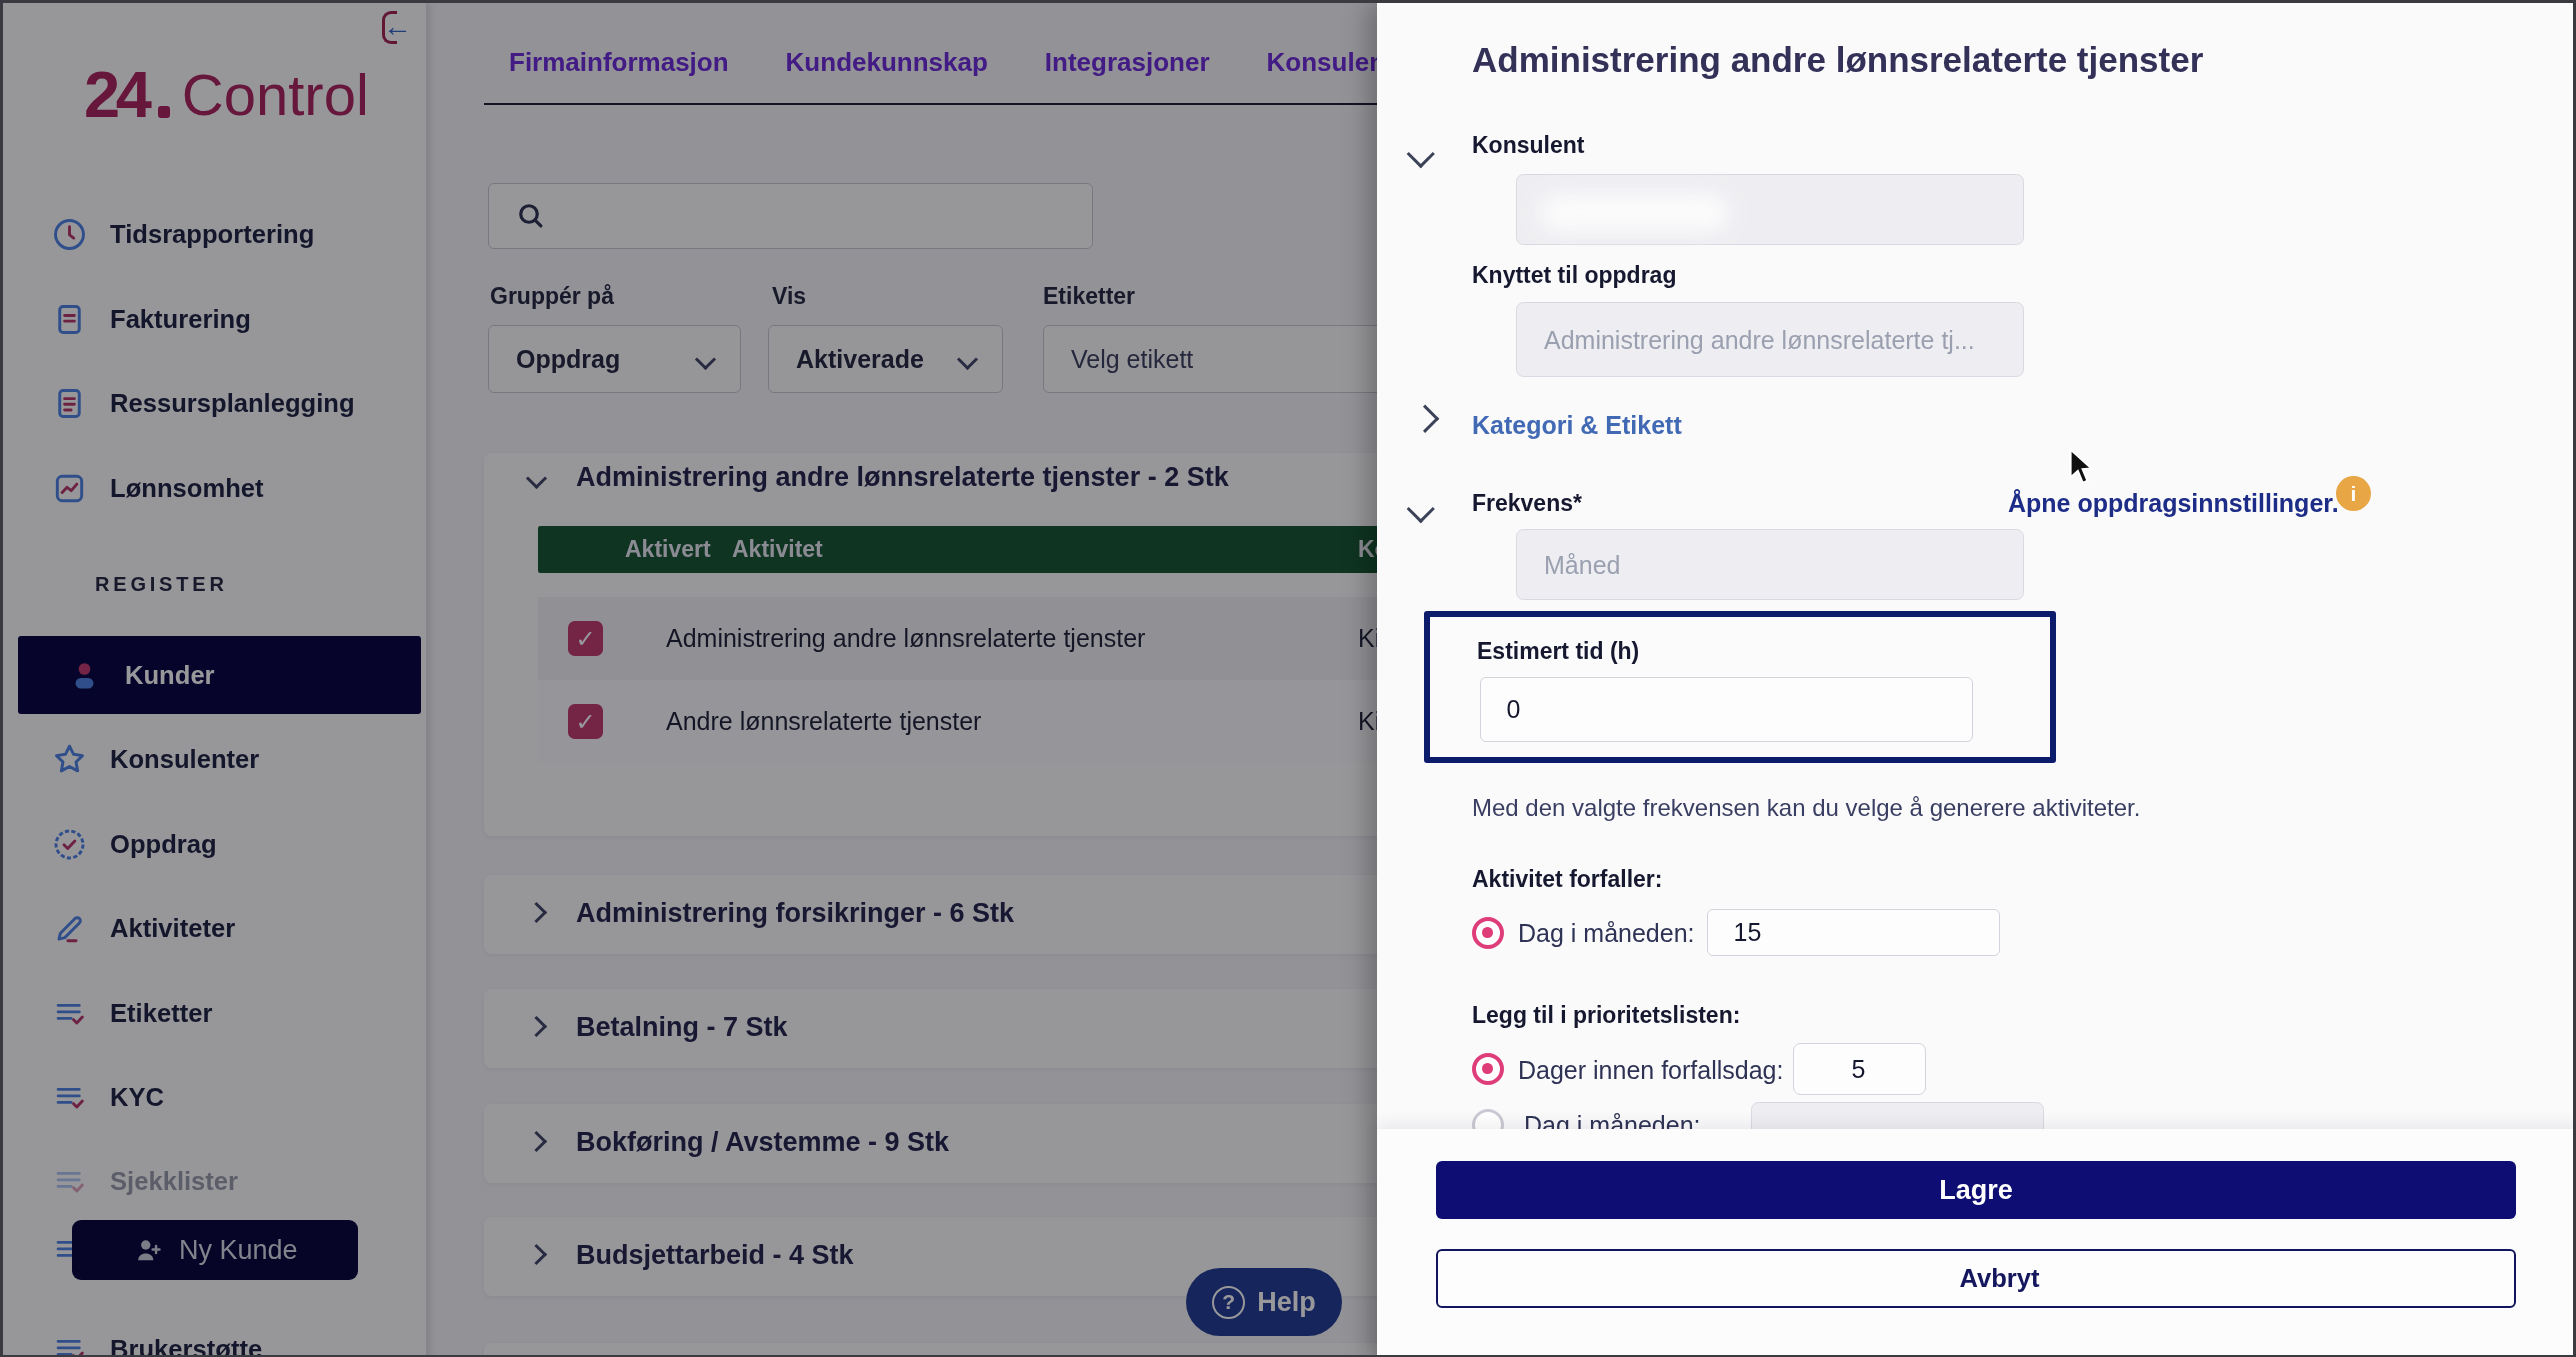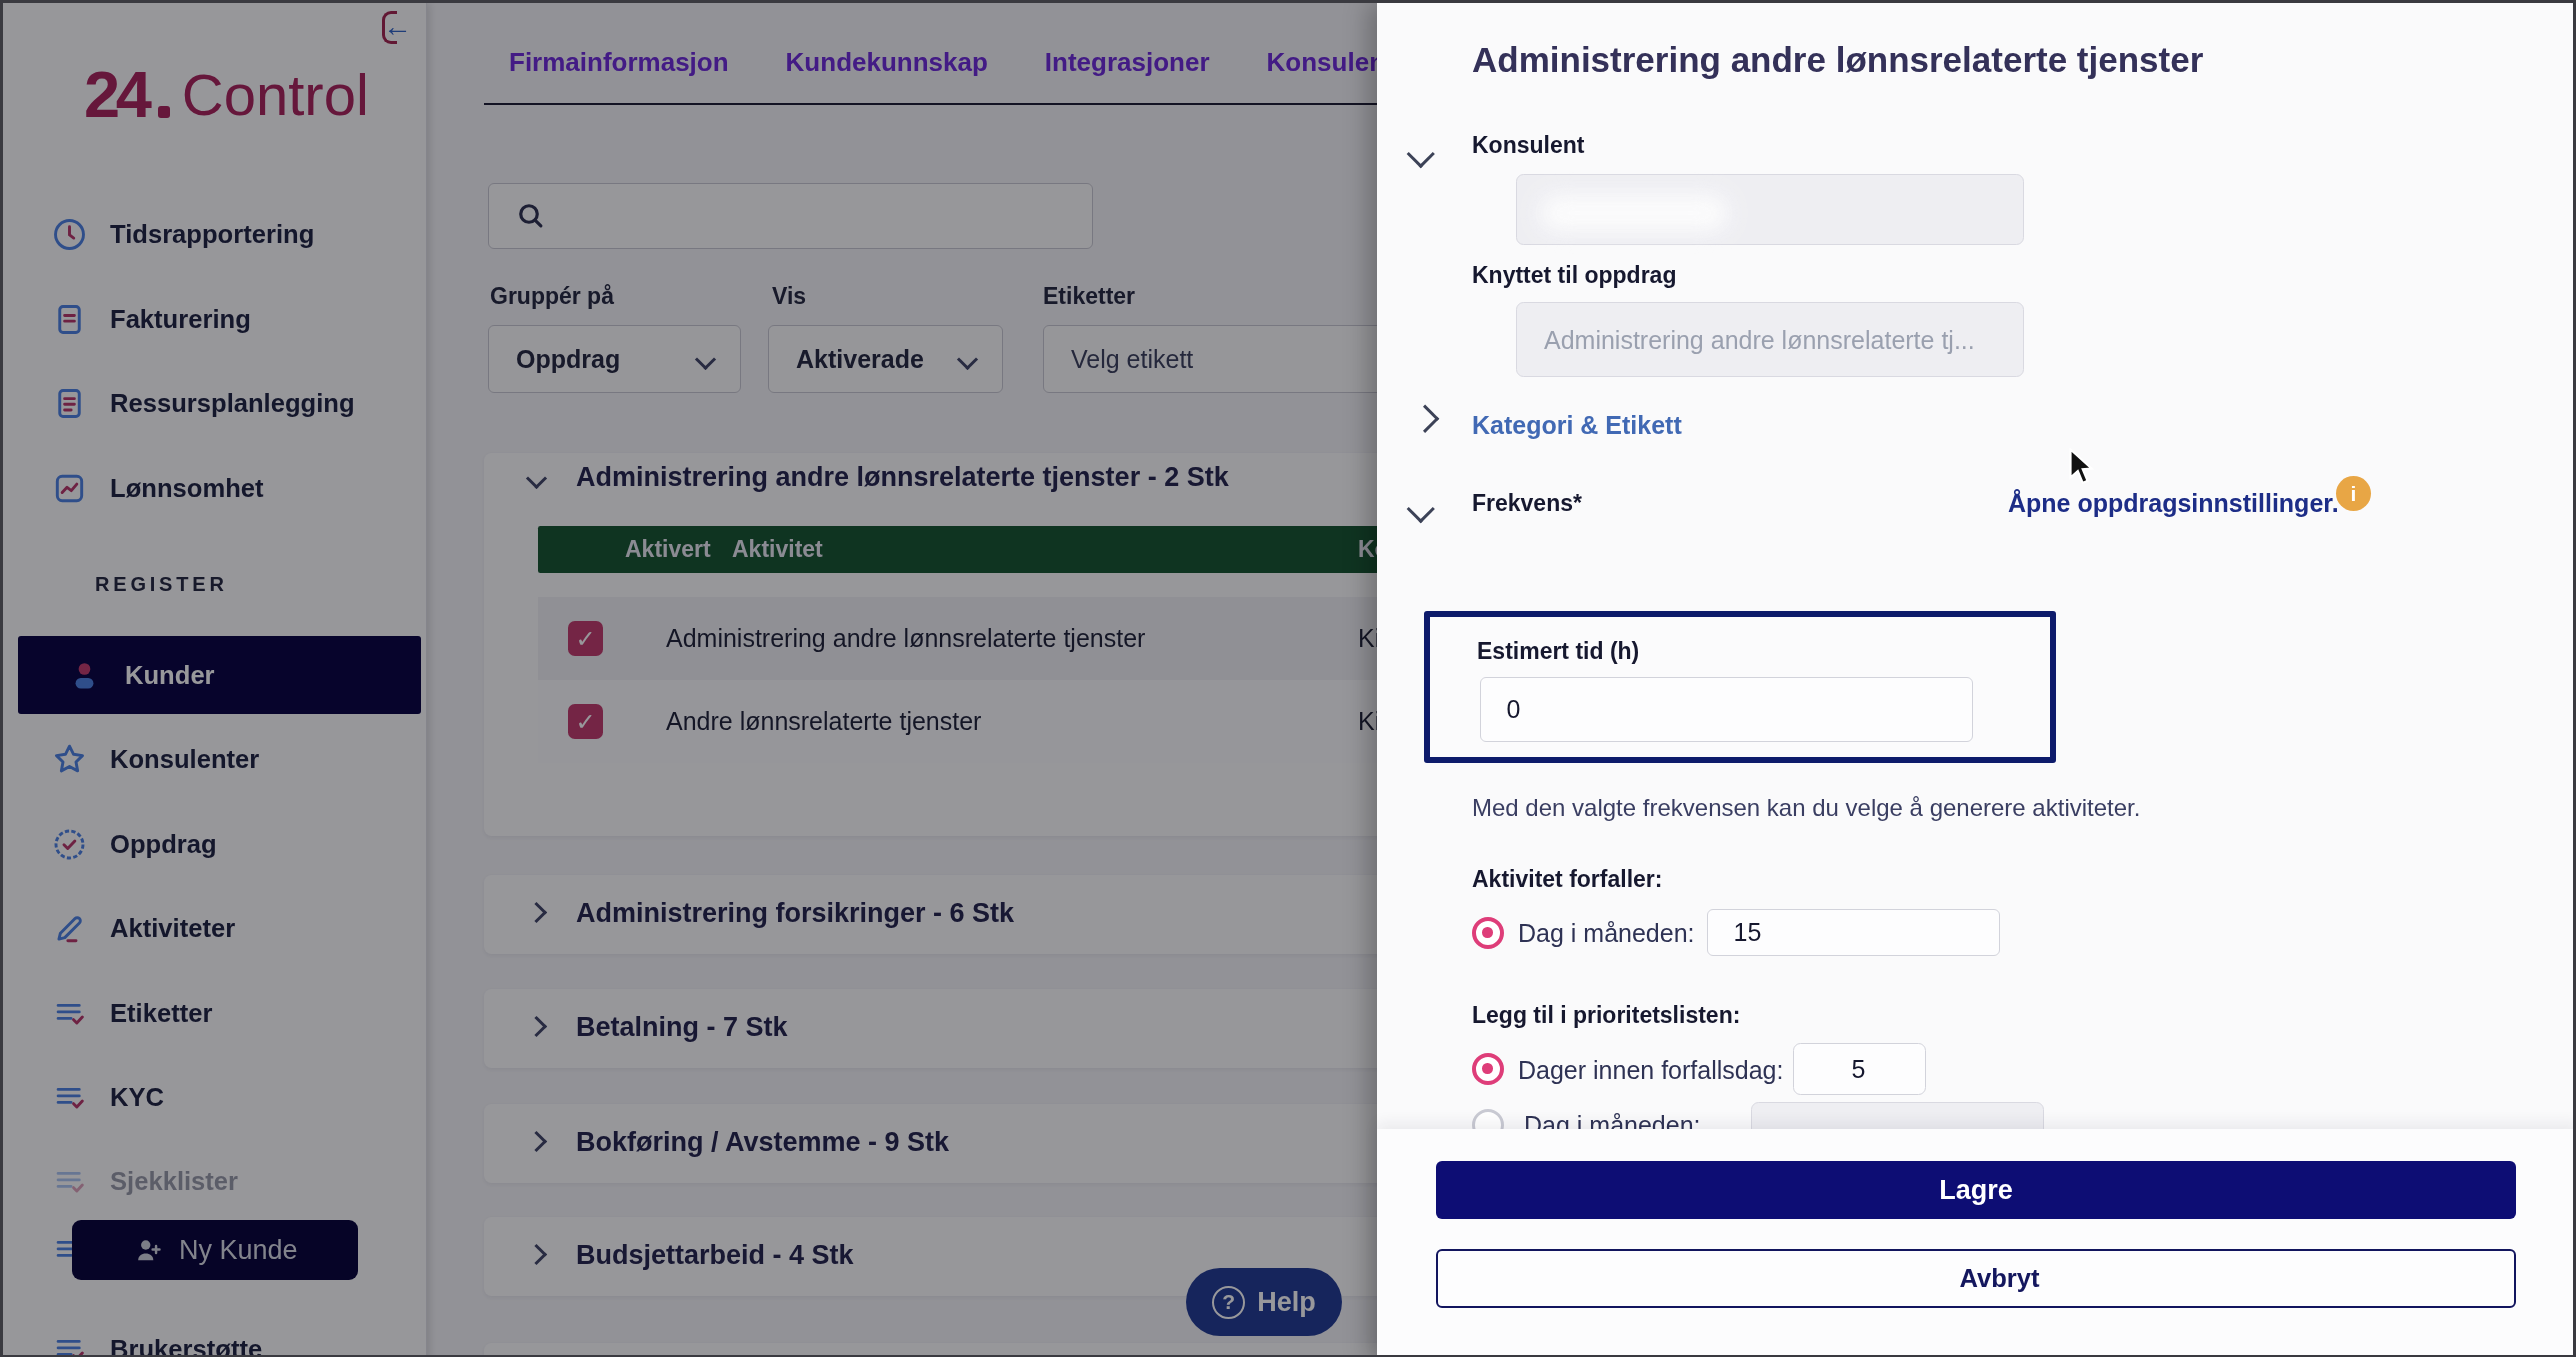--- a/index.html
+++ b/index.html
@@ -290,20 +290,23 @@
       <span class="ph">Administrering andre lønnsrelaterte tj...</span>
     </div>
 
     <span class="dchev" style="left:38px;top:406px;transform:rotate(-45deg)"></span>
     <div class="link-blue" style="top:408px">Kategori &amp; Etikett</div>
 
     <div class="dlabel" style="top:487px">Frekvens*</div>
     <span class="dchev" style="top:496px;transform:rotate(45deg)"></span>
     <div class="link-blue" style="left:631px;top:486px;width:317px;text-align:right;color:#1d2d87">Åpne oppdragsinnstillinger.</div>
     <i class="info-dot" style="left:959px;top:473px">i</i>
+    <div class="dinput" style="top:526px;height:71px">
+      <span class="ph">Måned</span>
+    </div>
 
     <div class="hl-box">
       <div class="dlabel" style="left:47px;top:21px">Estimert tid (h)</div>
       <input class="einput abs" style="left: 50px; top: 60px; width: 493px; height: 65px;" value="0">
     </div>
 
     <div class="abs" style="left:95px;top:791px;font-size:24px;color:#3a3e62;white-space:nowrap">Med den valgte frekvensen kan du velge å generere aktiviteter.</div>
 
     <div class="dlabel" style="top:863px">Aktivitet forfaller:</div>
     <span class="radio on" style="left:95px;top:914px"></span>

